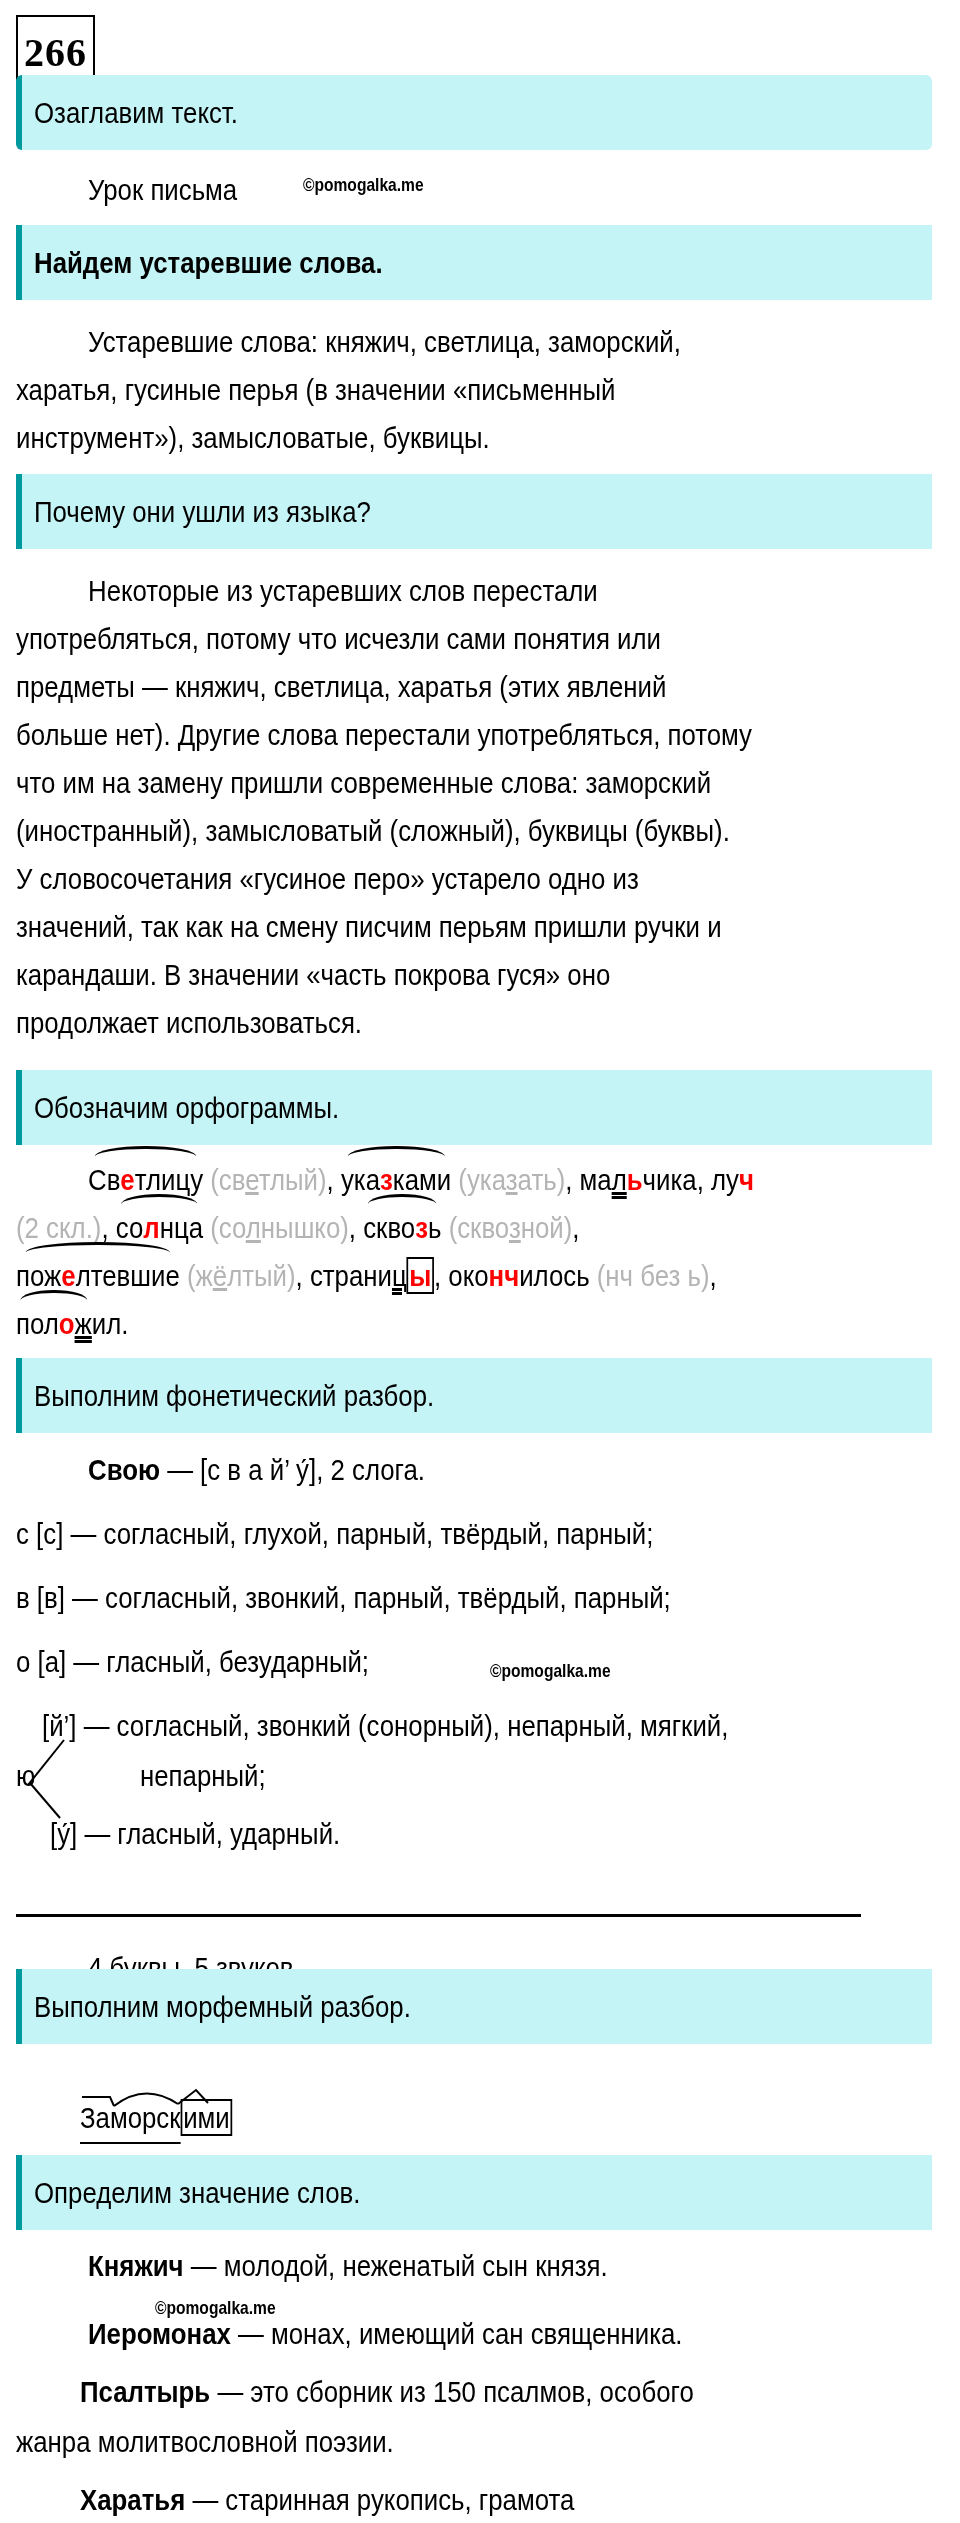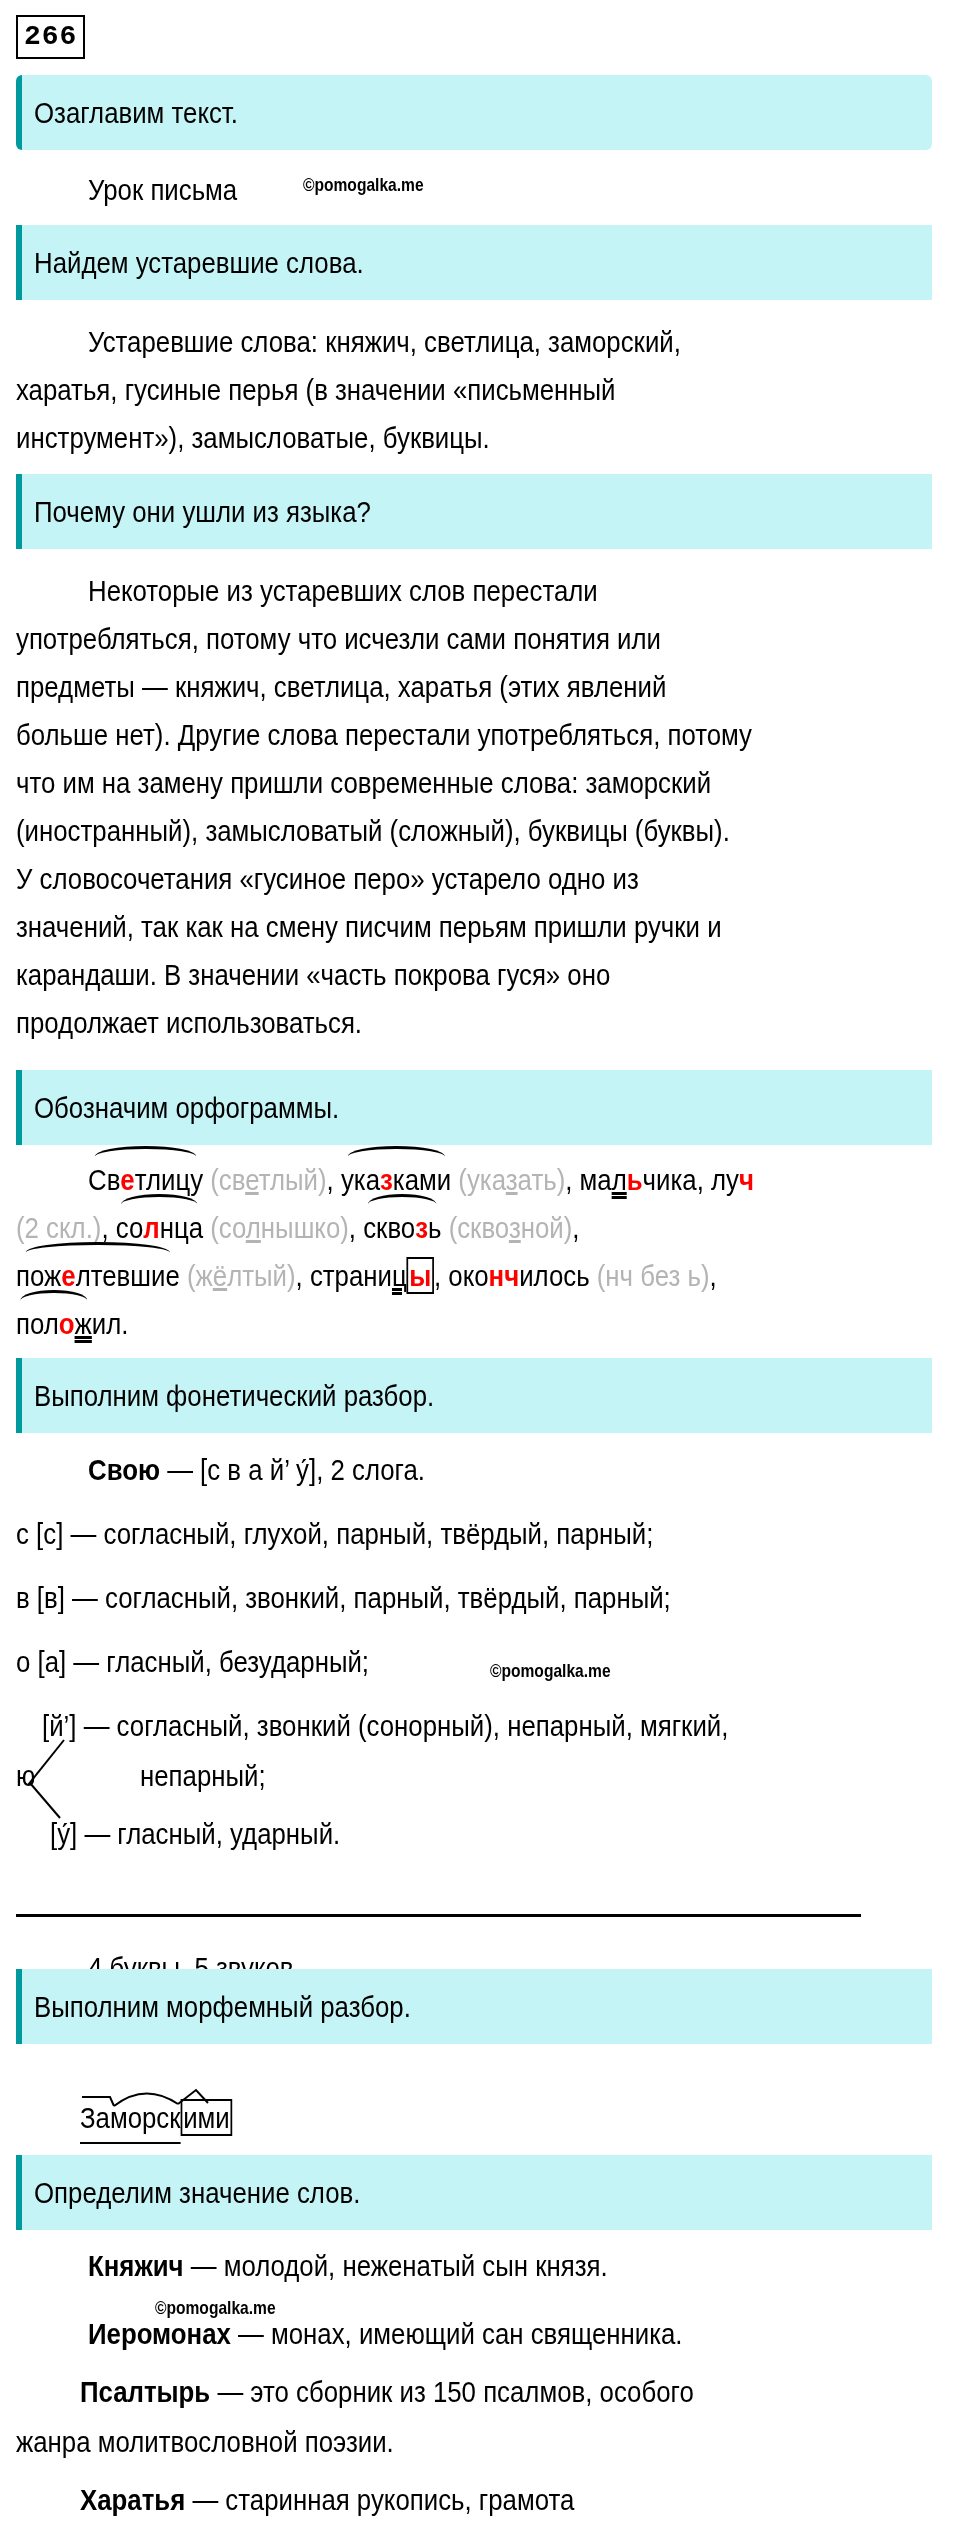--- a/index.html
+++ b/index.html
@@ -1,20 +1,20 @@
 <!DOCTYPE html>
 <html><head>
 <meta charset="utf-8">
 <style>
   html, body { margin: 0; padding: 0; background: #ffffff; }
   body { width: 960px; height: 2523px; position: relative; overflow: hidden;
          font-family: "Liberation Sans", "DejaVu Sans", sans-serif; color: #000; }
-  .num-box { position: absolute; left: 16px; top: 15px; height: 40px; padding: 0 6px;
-             border: 2px solid #000; font-family: Liberation Mono, monospace; font-weight: bold;
-             font-size: 28px; line-height: 40px; letter-spacing: 1px; }
+  .num-box { position: absolute; left: 16px; top: 15px; height: 40px; padding: 16px 6px;
+             border: 2px solid #000; font-family: Liberation Serif, serif; font-weight: bold;
+             font-size: 40px; line-height: 40px; letter-spacing: 1px; }
   .hdr { position: absolute; left: 16px; width: 916px; height: 75px; background: #c5f4f6;
          border-left: 6px solid #00999e; box-sizing: border-box; }
   .hdr span { position: absolute; left: 12px; top: 0; line-height: 75px; font-size: 30px;
               transform: scaleX(0.86); transform-origin: left center; white-space: nowrap; }
   .txt { position: absolute; font-size: 30px; white-space: nowrap; transform: scaleX(0.86);
          transform-origin: left center; line-height: 48px; }
   .wm { position: absolute; font-size: 19px; font-weight: bold; white-space: nowrap;
         transform: scaleX(0.82); transform-origin: left center; }
   .b { font-weight: bold; }
   .red { color: #ff0000; font-weight: bold; }
@@ -32,21 +32,21 @@
 <body>
 
 <div class="num-box">266</div>
 
 <div class="hdr" style="top:75px;border-radius:6px;">
   <span>Озаглавим текст.</span>
 </div>
 <div class="txt" style="left:88px;top:166px;">Урок письма</div>
 <div class="wm" style="left:303px;top:174px;">©pomogalka.me</div>
 
-<div class="hdr" style="top:225px;">
+<div class="hdr" style="top:225px;font-weight:bold;">
   <span>Найдем устаревшие слова.</span>
 </div>
 <div class="txt" style="left:88px;top:318px;">Устаревшие слова: княжич, светлица, заморский,</div>
 <div class="txt" style="left:16px;top:366px;">харатья, гусиные перья (в значении «письменный</div>
 <div class="txt" style="left:16px;top:414px;">инструмент»), замысловатые, буквицы.</div>
 
 <div class="hdr" style="top:474px;">
   <span>Почему они ушли из языка?</span>
 </div>
 <div class="txt" style="left:88px;top:567px;">Некоторые из устаревших слов перестали</div>

